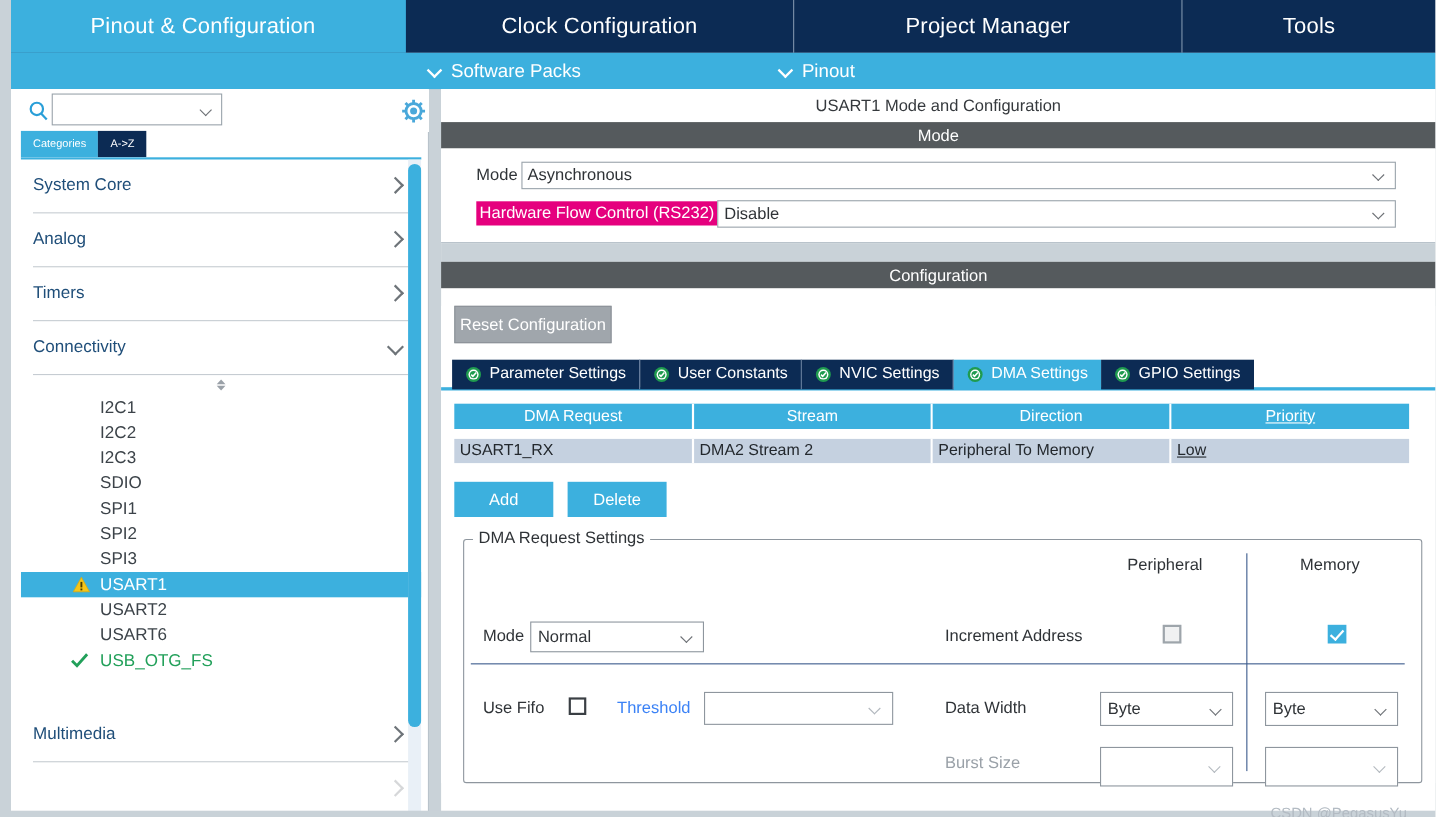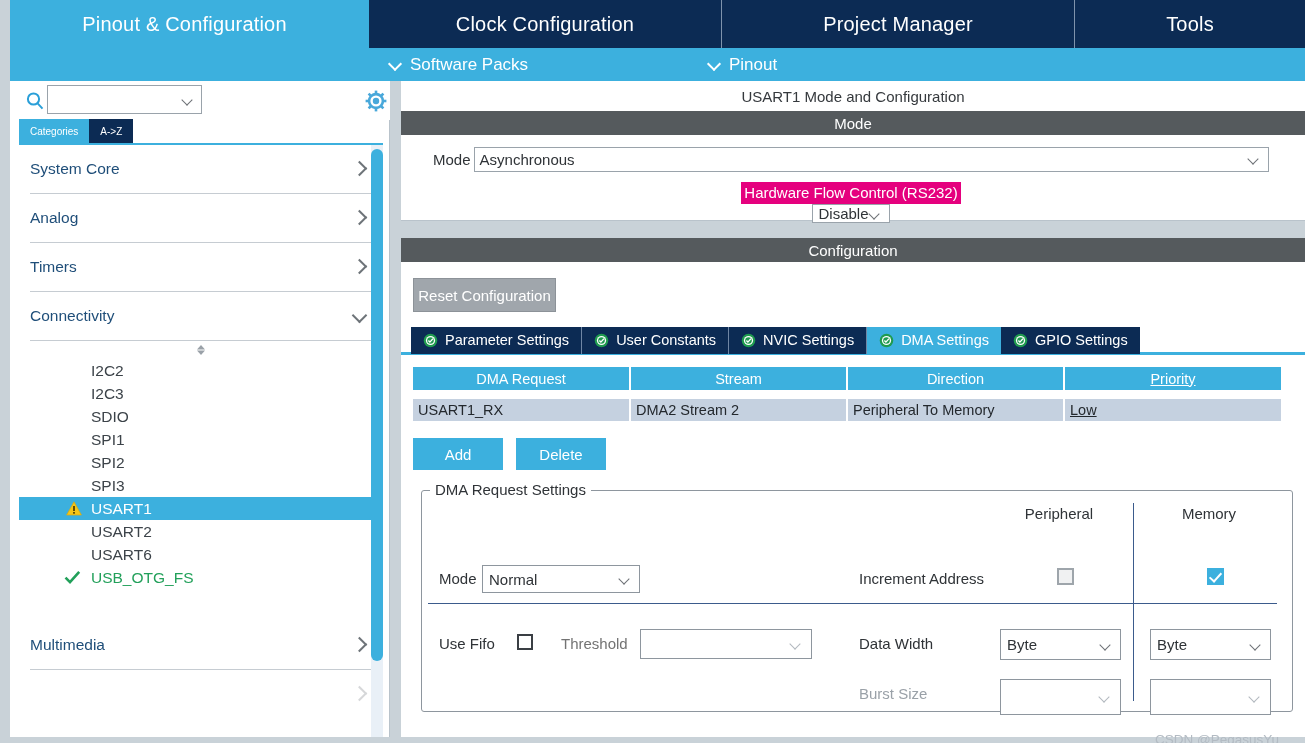--- a/index.html
+++ b/index.html
@@ -195,21 +195,21 @@
   }
   .modebody {
     background: #ffffff; padding: 12px 0 14px 0;
     border-bottom: 1px solid #b9c3cb;
   }
   .formrow {
     display: flex; align-items: center;
     padding: 0 36px 0 32px;
     height: 24px;
   }
-  .formrow + .formrow { margin-top: 11px; flex-direction: column; }
+  .formrow + .formrow { margin-top: 11px; }
   .fl {
     font-size: 15px; color: #2f3337; white-space: nowrap;
     padding-right: 3px;
   }
   .fl.pinklbl {
     background: #e5007e; color: #ffffff; padding: 2px 3px 3px 3px;
   }
   .combo {
     flex: 1; height: 25px;
     border: 1px solid #9aa3ab; background: #ffffff;
@@ -331,21 +331,21 @@
     border-right: 2.3px solid #fff; border-bottom: 2.3px solid #fff;
     transform: rotate(42deg);
   }
 
   .fs-row2 { position: absolute; top: 138px; left: 0; width: 100%; height: 30px; }
   .usefifo-lbl { position: absolute; left: 17px; top: 6px; font-size: 15px; color: #2f3337; }
   .fifo-cb {
     position: absolute; left: 95px; top: 5px; width: 16px; height: 16px;
     border: 2px solid #3a3f44; background: #fff;
   }
-  .thresh-lbl { position: absolute; left: 139px; top: 6px; font-size: 15px; color: #737373; }
+  .thresh-lbl { position: absolute; left: 139px; top: 6px; font-size: 15px; color: #3b82f6; }
   .thresh-combo {
     position: absolute; left: 218px; top: 0px; width: 172px; height: 30px;
     border: 1px solid #8e969e; background: #fff;
     display: flex; align-items: center; justify-content: flex-end; padding-right: 9px;
   }
   .dw-lbl { position: absolute; left: 437px; top: 6px; font-size: 15px; color: #2f3337; }
   .dw-p {
     position: absolute; left: 578px; top: 0px; width: 121px; height: 31px;
     border: 1px solid #8e969e; background: #fff;
     display: flex; align-items: center; padding: 0 8px 0 6px;
@@ -477,20 +477,23 @@
       <div class="peri-list">
         <div class="scroll-nub">
           <svg width="16" height="14" viewBox="0 0 16 14">
             <polygon points="8,2 12,6.4 4,6.4" fill="#9aa1a8"></polygon>
             <polygon points="8,12 12,7.6 4,7.6" fill="#9aa1a8"></polygon>
           </svg>
         </div>
         <div style="height:18px"></div>
 
         <div class="peri">
+          <span>I2C1</span>
+        </div>
+        <div class="peri">
           <span>I2C2</span>
         </div>
         <div class="peri">
           <span>I2C3</span>
         </div>
         <div class="peri">
           <span>SDIO</span>
         </div>
         <div class="peri">
           <span>SPI1</span>

